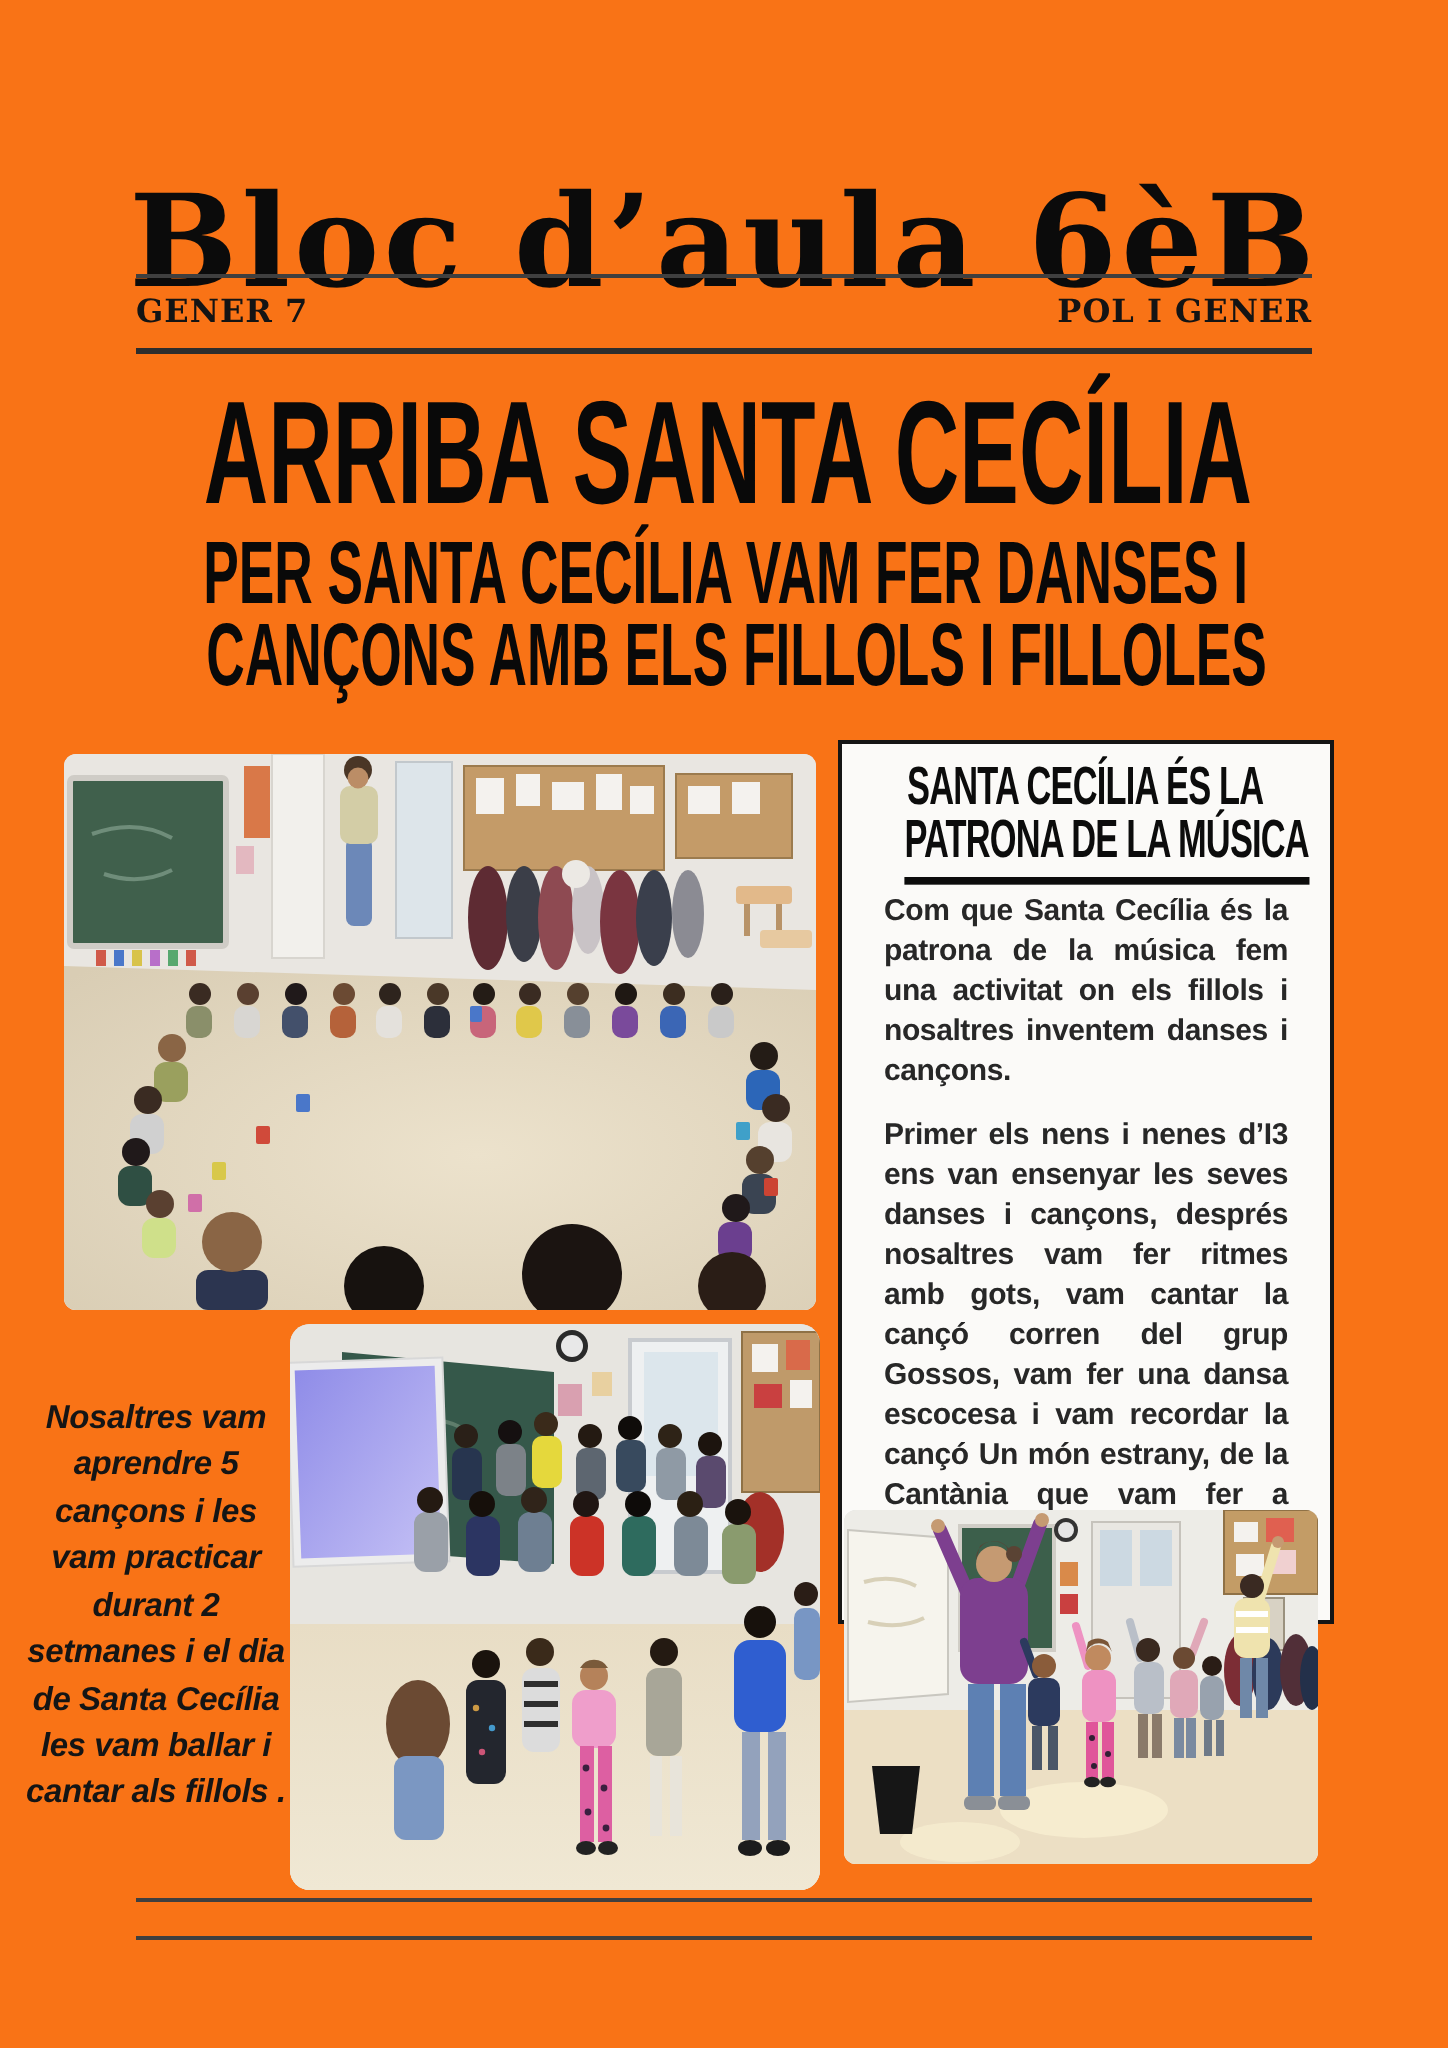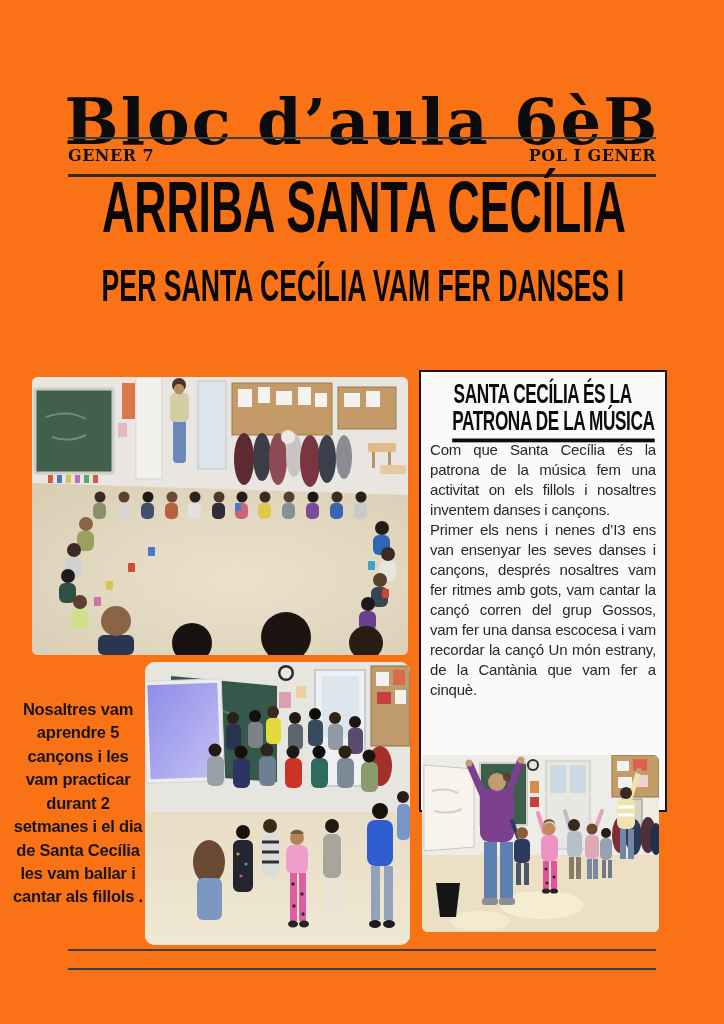--- a/index.html
+++ b/index.html
@@ -17,21 +17,21 @@
   .rule.r2{top:174px;height:3px;background:#2d2d2d;}
   .rule.r3{top:949px;height:2px;}
   .rule.r4{top:968px;height:2px;}
 
   
   .dateline{position:absolute;top:146px;left:68px;width:588px;display:flex;
     justify-content:space-between;font-family:"DejaVu Serif",serif;font-weight:700;
     font-size:16px;letter-spacing:0.5px;color:#141414;}
 
   
-  .headline{position:absolute;top:168px;left:0;width:100%;height:86px;text-align:center;}
+  .headline{position:absolute;top:189px;left:0;width:100%;height:86px;text-align:center;}
   .headline .cond{display:inline-block;font-weight:700;font-size:62px;line-height:78px;
     letter-spacing:0px;transform:scale(0.72,1.18);transform-origin:center;color:#090909;white-space:nowrap;}
   .subheadline{position:absolute;top:266px;left:0;width:100%;text-align:right;}
   .subline{height:41px;}
   .subline .cond{display:inline-block;font-weight:700;font-size:37px;line-height:41px;
     transform:scale(0.72,1.2);transform-origin:center;color:#090909;white-space:nowrap;}
 
   
   .photo{position:absolute;overflow:hidden;background:#ddd;}
   .photo svg{display:block;width:100%;height:100%;}
@@ -40,26 +40,26 @@
   .photo3{left:422px;top:755px;width:237px;height:177px;border-radius:6px;}
 
   
   .article-box{position:absolute;left:419px;top:370px;width:248px;height:442px;
     box-sizing:border-box;border:2px solid #151515;background:#fbfaf8;padding:6px 9px 4px;overflow:hidden;}
   .box-title{text-align:center;margin:2px 0 6px;}
   .box-title .line{height:27px;}
   .box-title .cond{display:inline-block;font-weight:700;font-size:21px;line-height:27px;
     letter-spacing:-0.5px;transform:scale(0.82,1.28);transform-origin:center;color:#0c0c0c;white-space:nowrap;}
   .box-title .underlined{border-bottom:3px solid #0c0c0c;padding-bottom:1px;}
-  .article-box p{margin:0;font-size:15px;line-height:20px;font-weight:400;color:#272727;
+  .article-box p{margin:12px;font-size:15px;line-height:20px;font-weight:700;color:#272727;
     text-align:justify;letter-spacing:-0.2px;}
 
   
   .side-note{position:absolute;left:12px;top:698px;width:132px;text-align:center;
-    font-weight:700;font-size:16.5px;line-height:1.42;color:#151515;letter-spacing:-0.2px;}
+    font-weight:700;font-size:16.5px;line-height:1.42;color:#151515;letter-spacing:-0.2px;font-style:italic;}
 </style>
 </head>
 <body>
 
 <div class="page">
 
   <h1 class="masthead">Bloc d’aula 6èB</h1>
 
   <div class="rule r1"></div>
 
@@ -70,20 +70,23 @@
 
   <div class="rule r2"></div>
 
   <div class="headline">
     <span class="cond">ARRIBA SANTA CECÍLIA</span>
   </div>
 
   <div class="subheadline">
     <div class="subline">
       <span class="cond">PER SANTA CECÍLIA VAM FER DANSES I</span>
+    </div>
+    <div class="subline">
+      <span class="cond">CANÇONS AMB ELS FILLOLS I FILLOLES</span>
     </div>
   </div>
 
   <div class="photo photo1">
     <svg viewBox="0 0 376 278">
       <defs>
         <radialGradient id="g1" cx="55%" cy="55%" r="75%">
           <stop offset="0%" stop-color="#ece2cc"></stop>
             <stop offset="100%" stop-color="#d9cdb4"></stop>
         </radialGradient>

